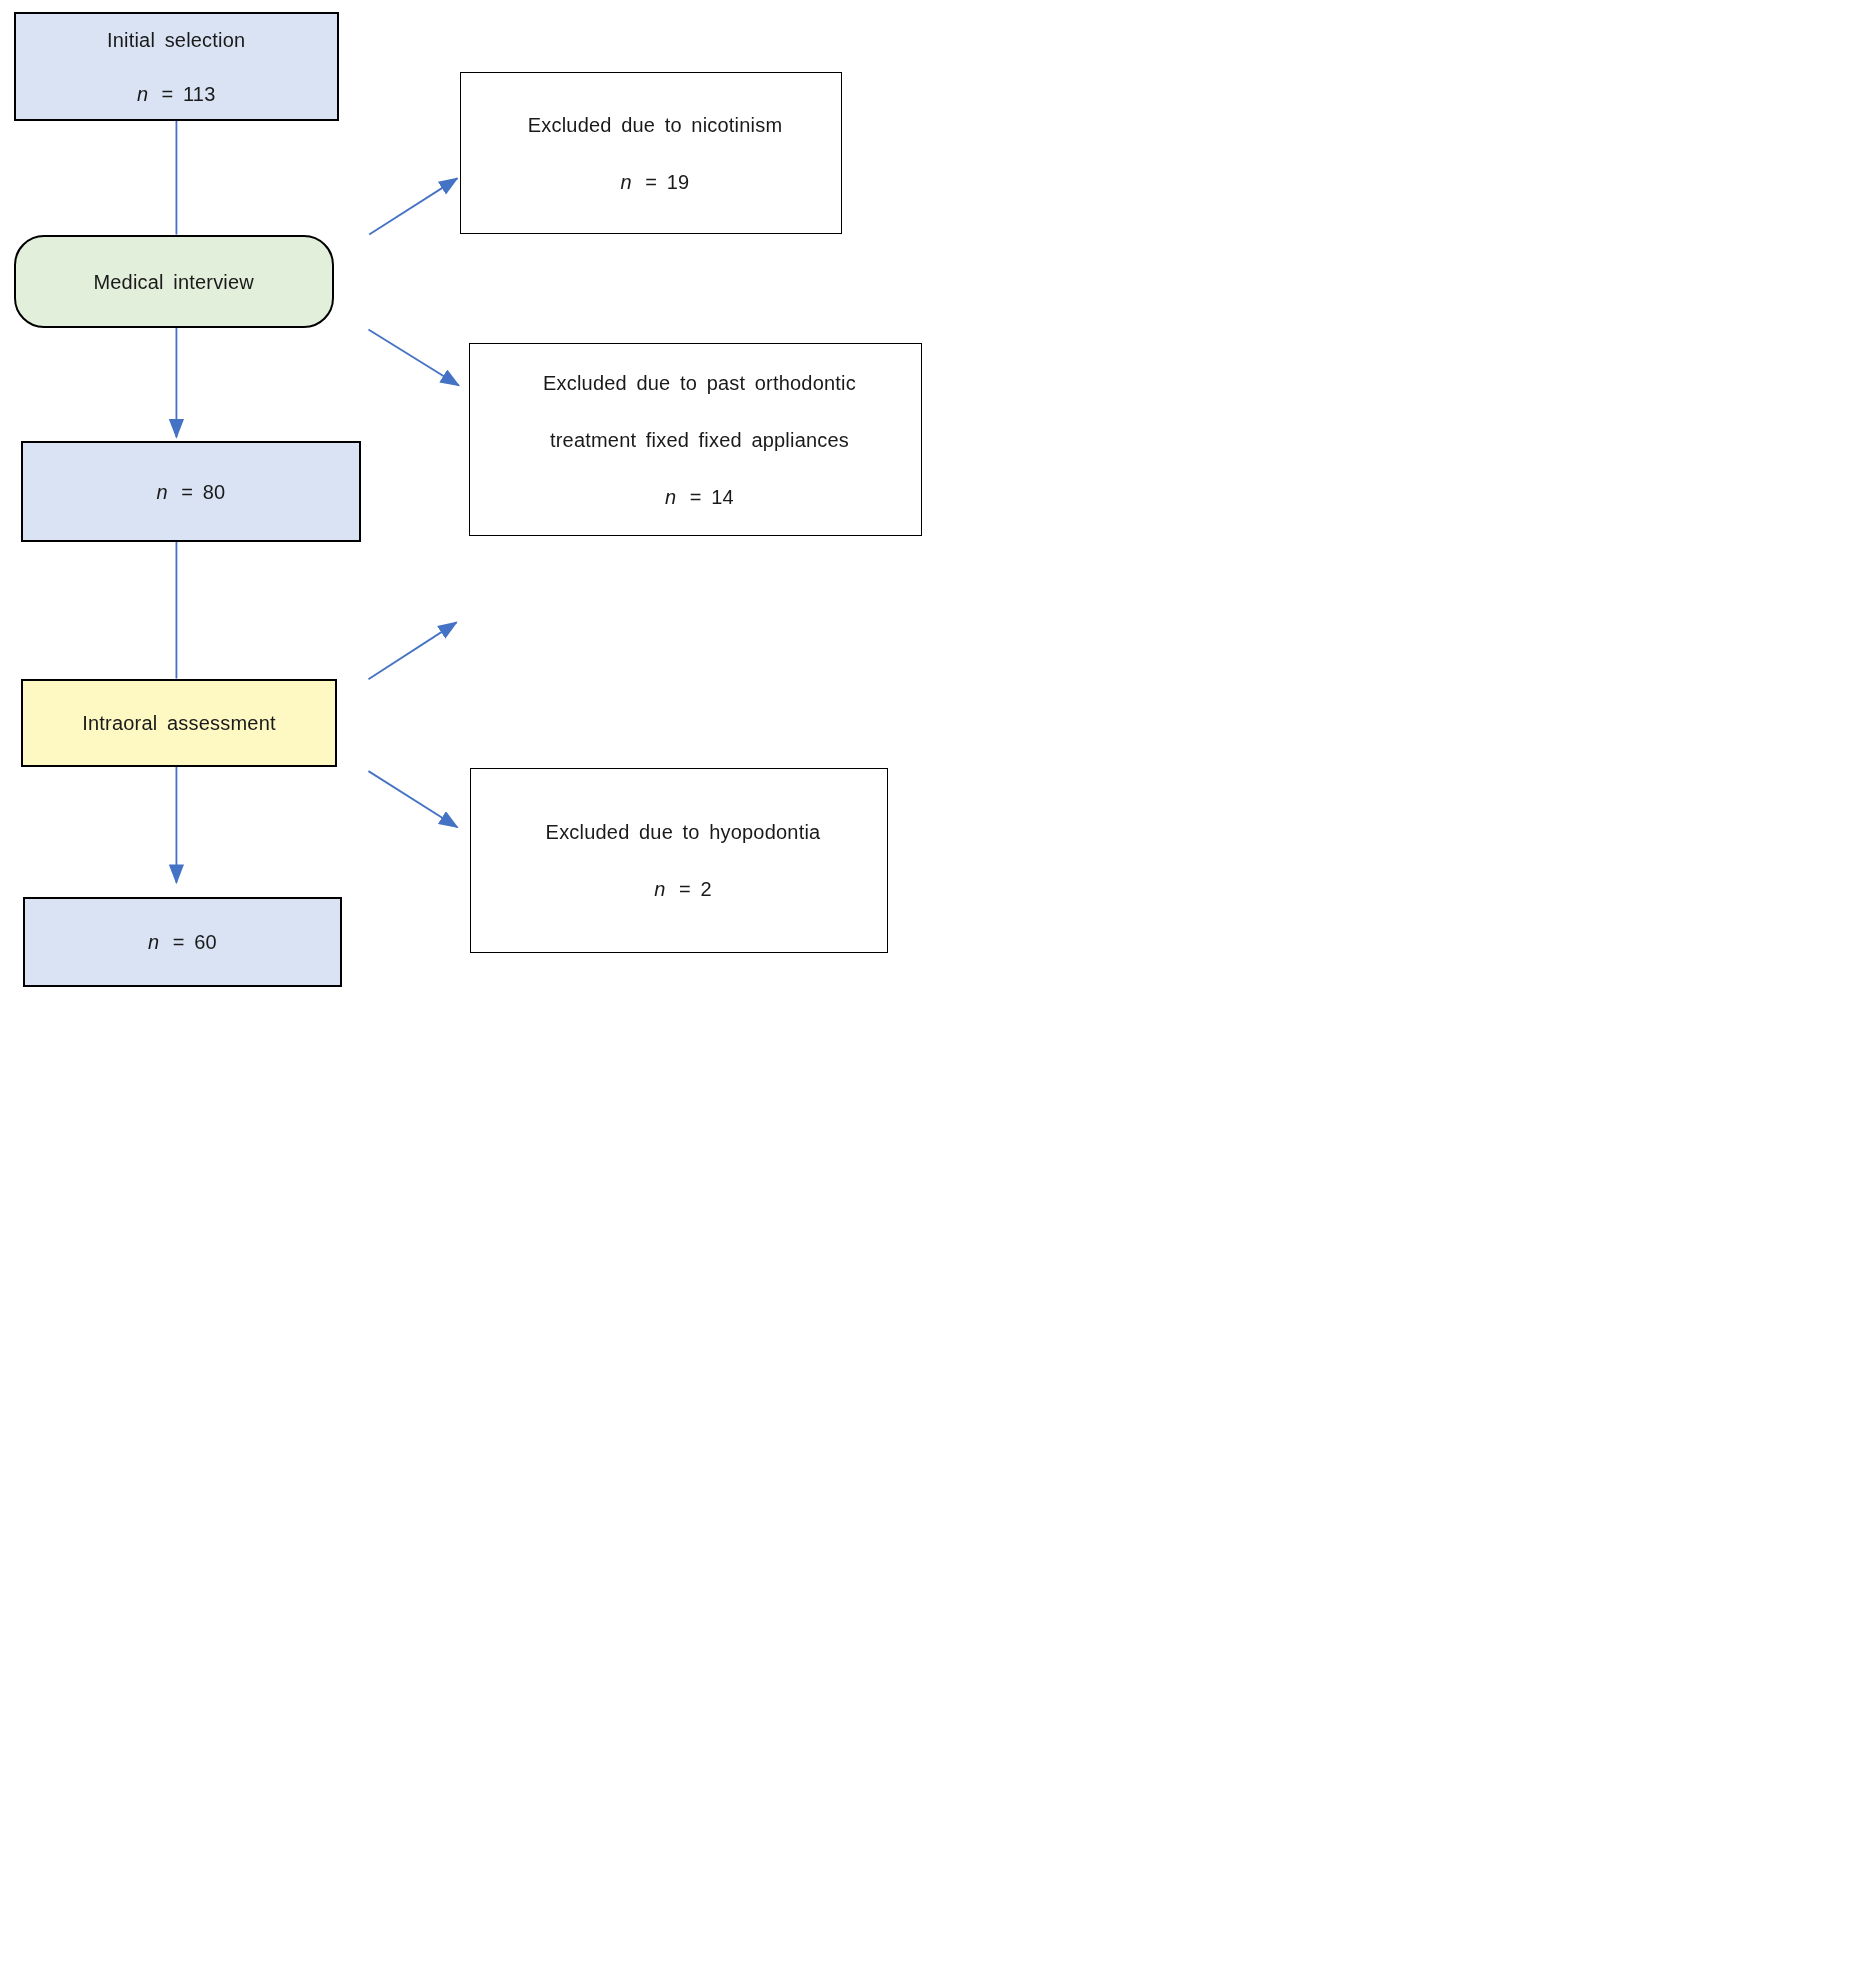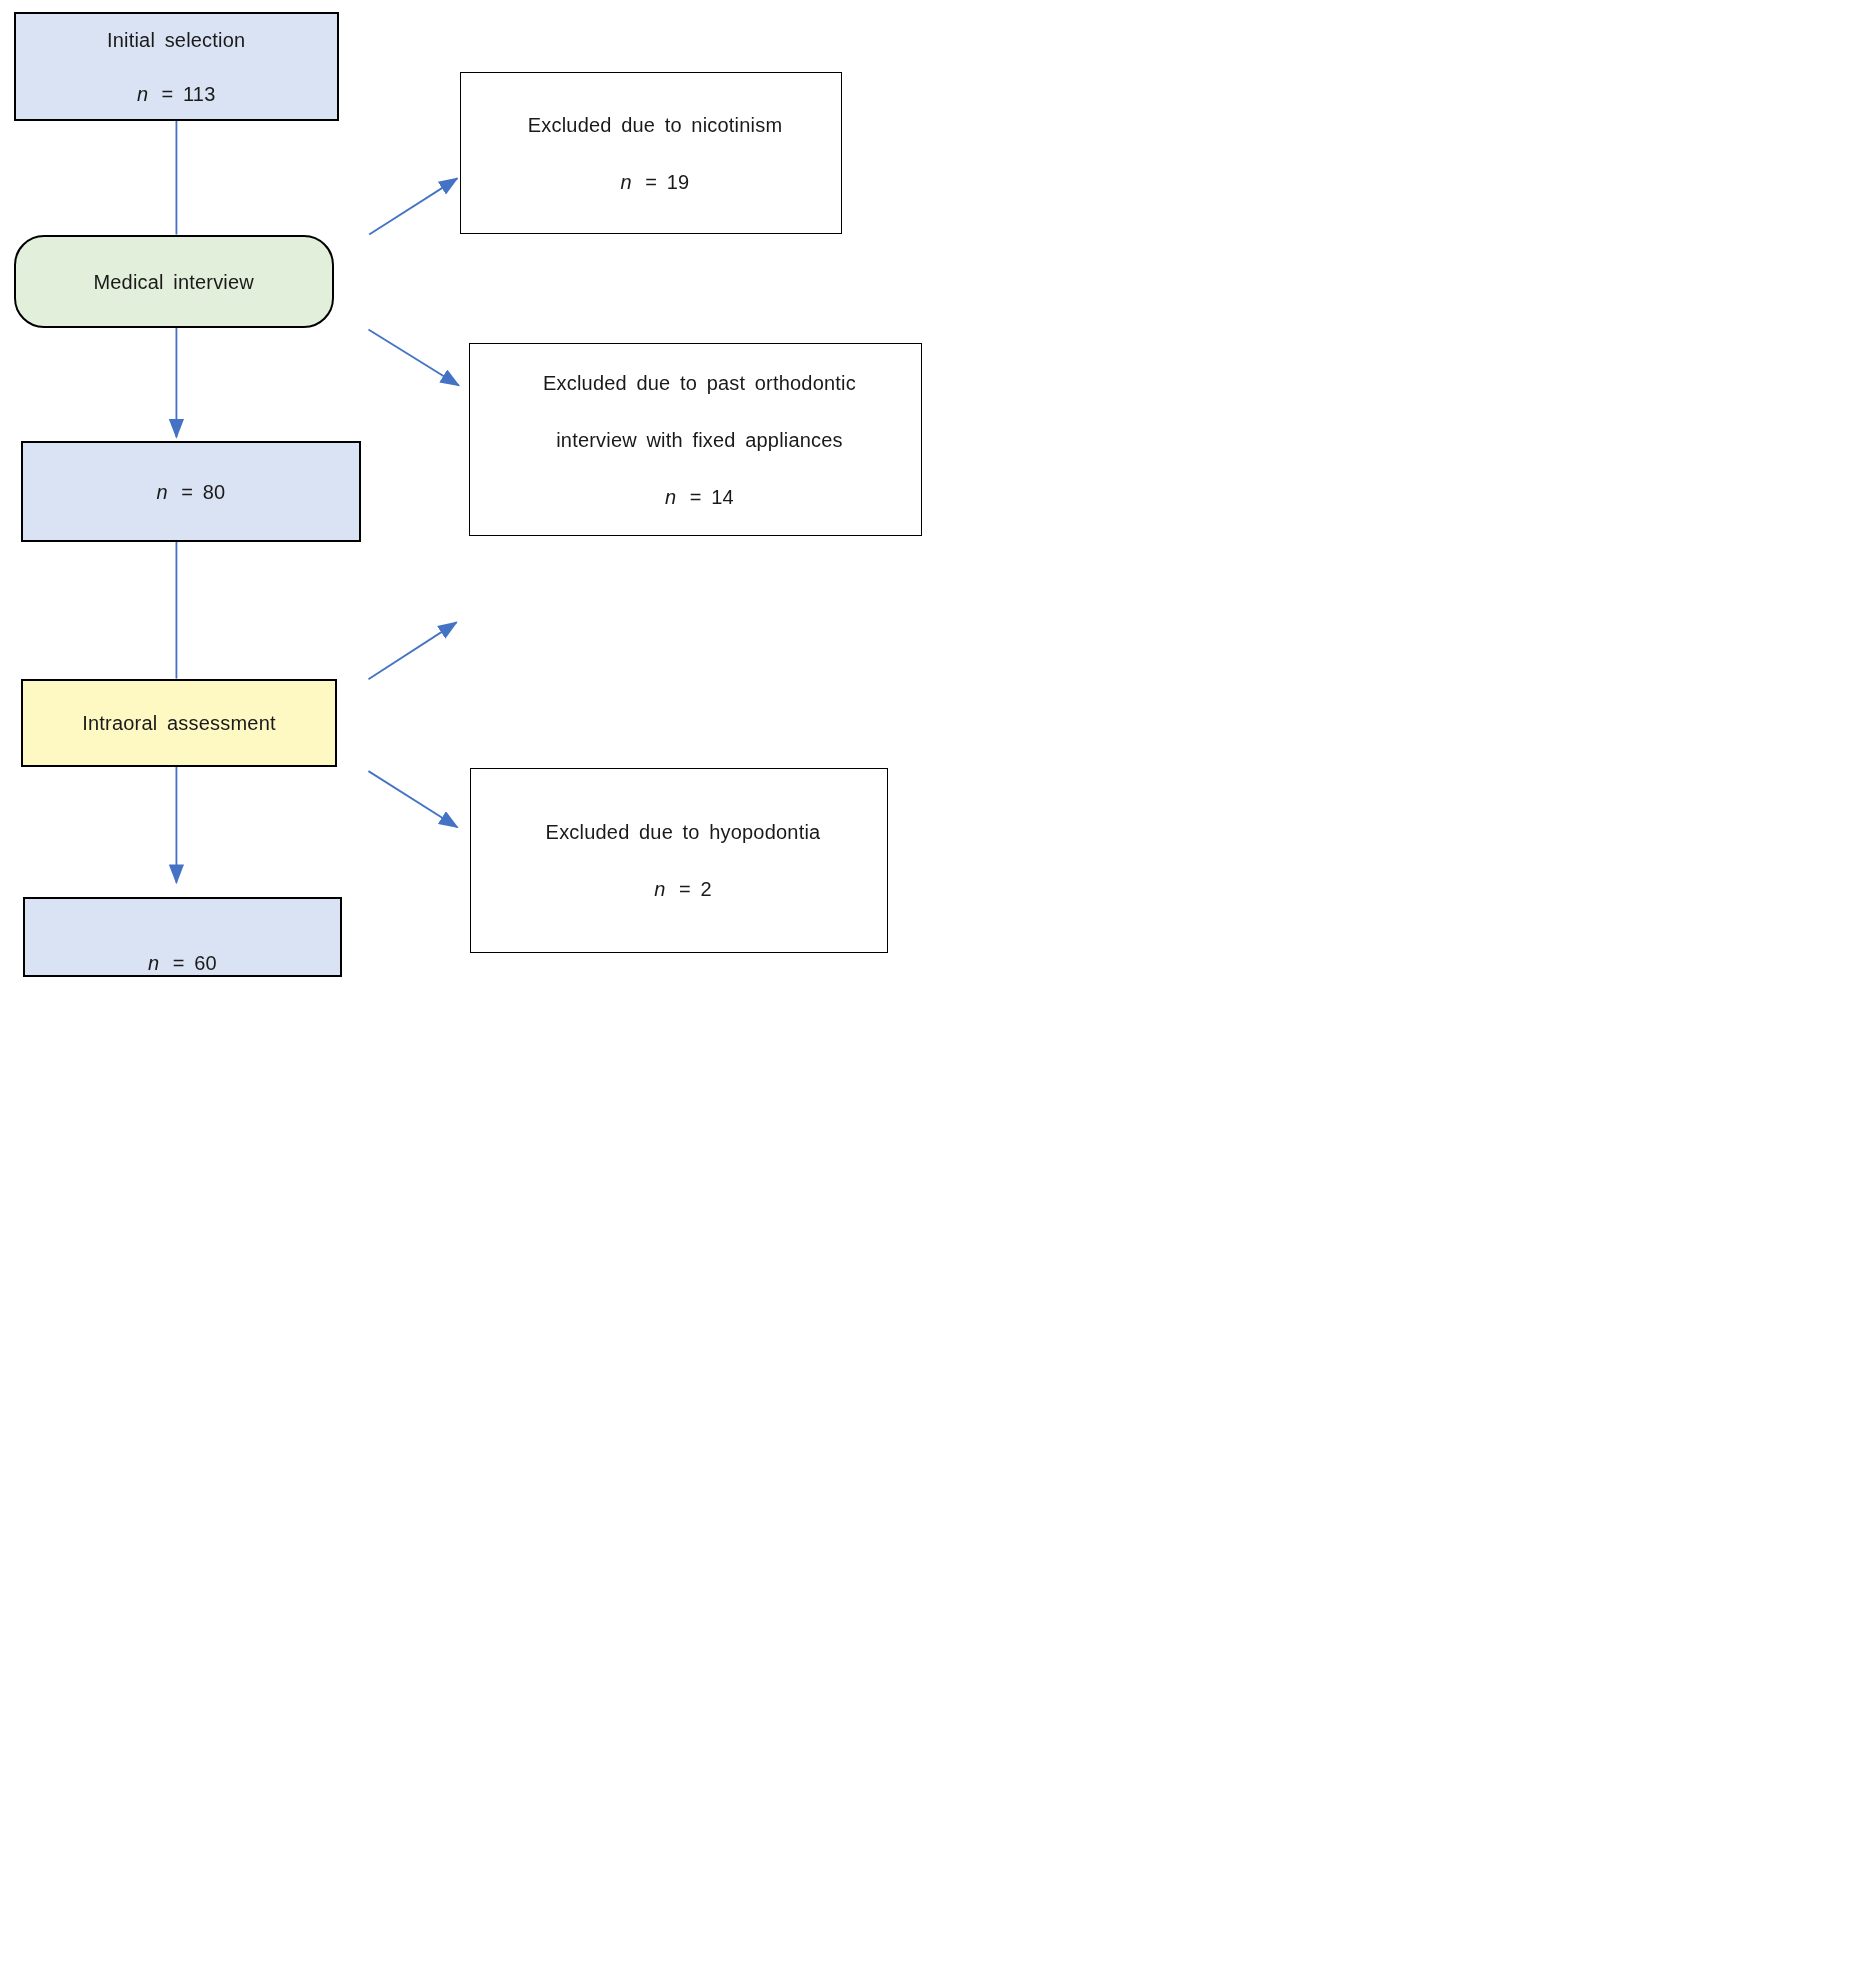--- a/index.html
+++ b/index.html
@@ -39,21 +39,21 @@
   .box .title { display: block; }
   .stat { display: block; white-space: nowrap; }
   .stat .nvar { font-style: italic; padding-right: 3.8px; }
   .gap40 { row-gap: 30px; }
   .gap44 { row-gap: 33px; padding-left: 8px; }
   
   #box-initial      { left: 13.7px;  top: 12px;   width: 325px; height: 109px; }
   #box-interview    { left: 13.7px;  top: 235px;  width: 320px; height: 93px; }
   #box-n80          { left: 21px;  top: 441px;  width: 340px; height: 101px; }
   #box-intraoral    { left: 21px;  top: 679px;  width: 316px; height: 88px; }
-  #box-n60          { left: 23px;  top: 897px; width: 319px; height: 80px; justify-content: flex-end; }
+  #box-n60          { left: 23px;  top: 897px; width: 319px; height: 90px; }
   #box-nicotinism   { left: 460px; top: 72px;   width: 382px; height: 162px; }
   #box-orthodontic  { left: 469px; top: 296px;  width: 453px; height: 193px; margin-top: 47px; }
   #box-missing      { left: 470px; top: 556px;  width: 431px; height: 163px; }
   #box-hyopodontia  { left: 470px; top: 768px; width: 418px; height: 185px; }
 </style>
 </head>
 <body>
 
 <div id="canvas">
 
@@ -106,21 +106,21 @@
   <div id="box-nicotinism" class="box exclusion gap44">
     <span class="title">Excluded due to nicotinism</span>
     <span class="stat">
       <span class="nvar">n</span>
       <span>= 19</span>
     </span>
   </div>
 
   <div id="box-orthodontic" class="box exclusion gap44">
     <span class="title">Excluded due to past orthodontic</span>
-    <span class="title">interview with fixed appliances</span>
+    <span class="title">treatment fixed fixed appliances</span>
     <span class="stat">
       <span class="nvar">n</span>
       <span>= 14</span>
     </span>
   </div>
 
 
   <div id="box-hyopodontia" class="box exclusion gap44">
     <span class="title">Excluded due to hyopodontia</span>
     <span class="stat">

